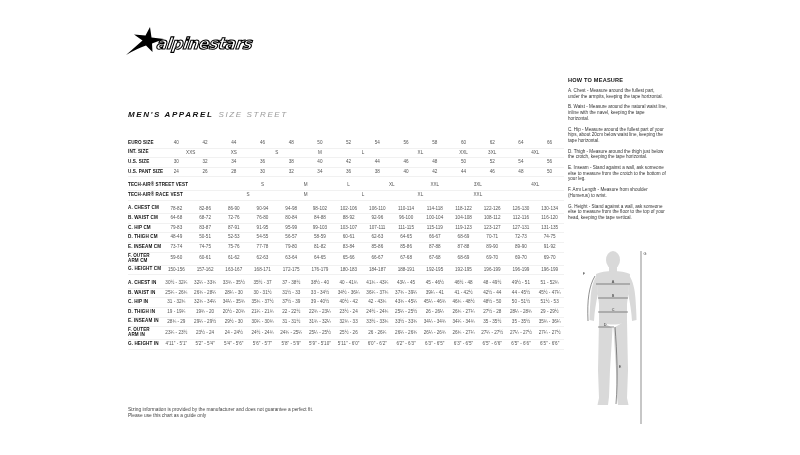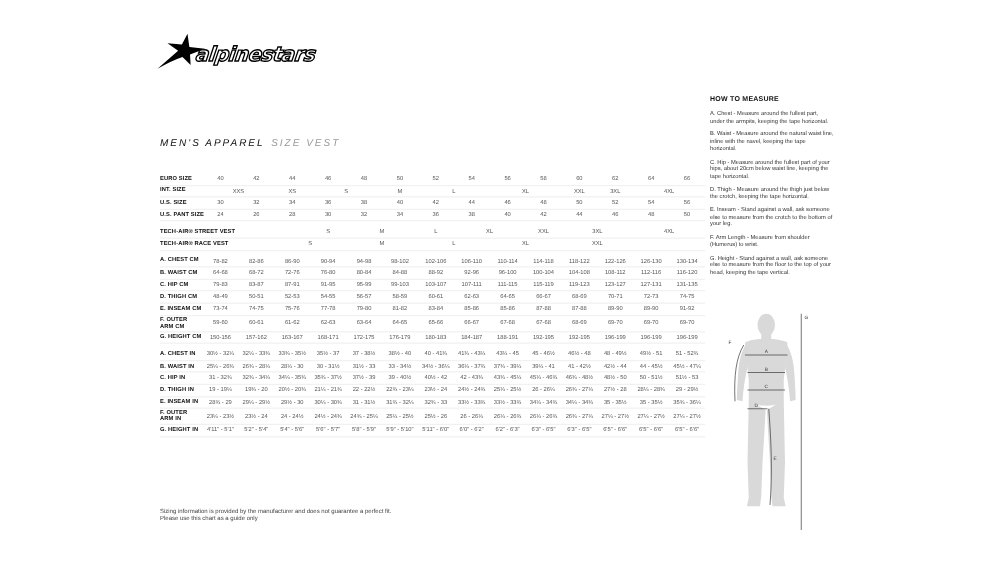--- a/index.html
+++ b/index.html
@@ -9,21 +9,21 @@
   
   .logo{position:absolute;left:124px;top:27px;display:flex;align-items:center;height:32px;}
   .logo svg{display:block;}
   .wordmark{font-family:"DejaVu Sans",sans-serif;font-weight:bold;font-style:italic;
             font-size:16px;letter-spacing:-0.5px;color:#fff;
             -webkit-text-stroke:1.1px #000;transform:skewX(-8deg);margin-left:-9px;
             text-shadow:0 0 0.5px #000;}
 
   
   .title{position:absolute;left:128px;top:110px;font-size:8px;font-style:italic;white-space:nowrap;}
-  .title .main{font-weight:normal;letter-spacing:1.6px;color:#111;}
+  .title .main{font-weight:bold;letter-spacing:1.6px;color:#111;}
   .title .sub{font-weight:normal;letter-spacing:1.6px;color:#9a9a9a;margin-left:3px;}
 
   
   #size-table{position:absolute;left:128px;top:139px;width:436px;}
   .sec{margin-bottom:4px;}
   .t-row{display:grid;grid-template-columns:34px repeat(14,1fr);align-items:center;
          height:9.6px;box-sizing:border-box;border-bottom:1px solid #f1f1f1;}
   .t-row.tall{height:13px;}
   .t-row .lbl{font-size:4.6px;font-weight:bold;color:#111;white-space:nowrap;
               overflow:visible;line-height:1.05;letter-spacing:0.1px;}
@@ -46,21 +46,21 @@
 
 <div class="logo">
   <svg width="42" height="32" viewBox="0 0 40 32">
     <path d="M25 0 L20.5 8.5 L9 7.5 L17.5 13.5 L1 28 Q12 21.5 21 18.5 L27.5 25 L27 16.5 L39 12 L26.5 10.5 Z" fill="#000"></path>
   </svg>
   <span class="wordmark">alpinestars</span>
 </div>
 
 <div class="title">
   <span class="main">MEN'S APPAREL</span>
-  <span class="sub">SIZE VEST</span>
+  <span class="sub">SIZE STREET</span>
 </div>
 
 <div id="size-table">
     <div class="sec">
       <div class="t-row">
         <div class="lbl">EURO SIZE</div>
         <div class="t-cell">40</div>
         <div class="t-cell">42</div>
         <div class="t-cell">44</div>
         <div class="t-cell">46</div>

